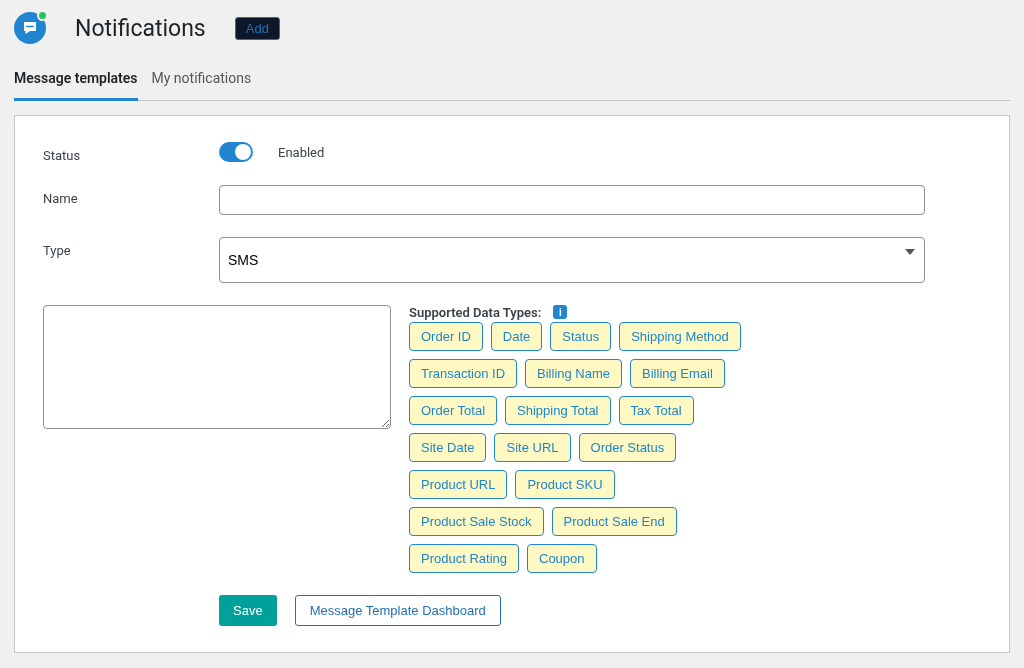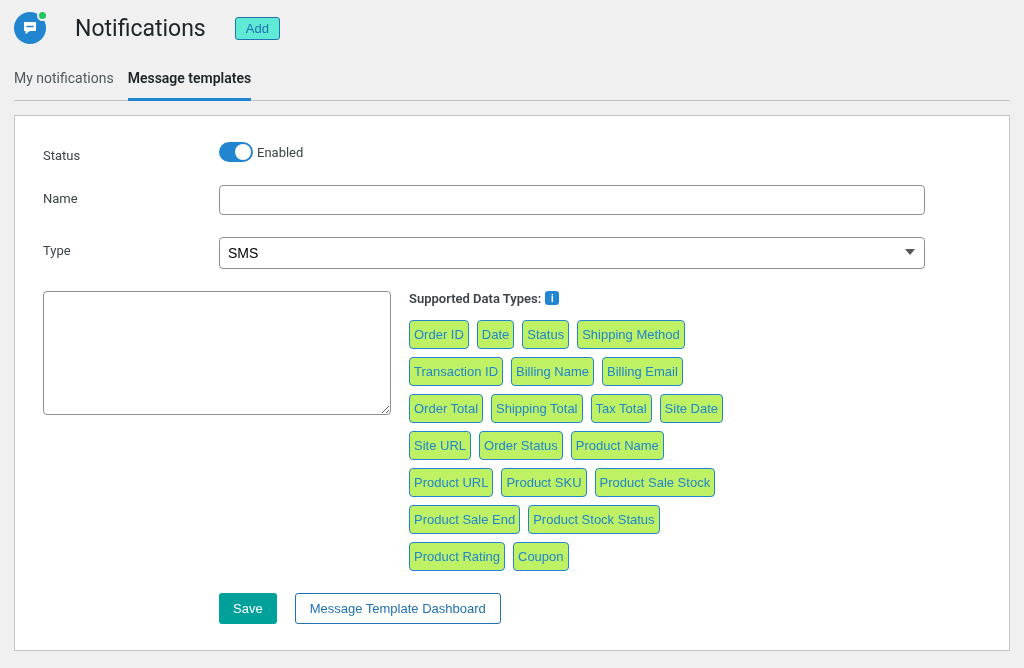--- a/index.html
+++ b/index.html
@@ -45,21 +45,21 @@
       height: 11px;
       background: #22c55e;
       border-radius: 50%;
       top: -2px;
       right: -2px;
       border: 2px solid #f0f0f1;
     }
     .add-btn {
       border: 1px solid #2271b1;
       color: #2271b1;
-      background: #5eead4;
+      background: #0f172a;
       padding: 3px 10px;
       font-size: 13px;
       border-radius: 3px;
       cursor: pointer;
     }
     .tabs {
       border-bottom: 1px solid #c3c4c7;
       display: flex;
       gap: 14px;
     }
@@ -87,21 +87,21 @@
       align-items: flex-start;
       margin-bottom: 22px;
     }
     .form-row > label {
       width: 176px;
       color: #3c434a;
       padding-top: 6px;
       font-size: 13px;
     }
     .field { flex: 1; }
-    .toggle-wrap { display: flex; align-items: center; gap: 4px; }
+    .toggle-wrap { display: flex; align-items: center; gap: 25px; }
     .toggle {
       width: 34px;
       height: 20px;
       background: #2185d0;
       border-radius: 10px;
       position: relative;
       cursor: pointer;
     }
     .toggle .knob {
       position: absolute;
@@ -121,21 +121,21 @@
       background: #fff;
       padding: 0 8px;
       font-size: 14px;
     }
     .select-wrap {
       position: relative;
       max-width: 706px;
     }
     select.sel {
       width: 100%;
-      height: 32px;
+      height: 46px;
       border: 1px solid #8c8f94;
       border-radius: 4px;
       padding: 0 24px 0 8px;
       font-size: 14px;
       appearance: none;
       background: #fff;
       cursor: pointer;
     }
     .select-wrap:after {
       content: "";
@@ -161,23 +161,23 @@
       border: 1px solid #8c8f94;
       border-radius: 4px;
       padding: 6px;
       font-family: inherit;
       font-size: 14px;
       resize: both;
     }
     .dtypes-title {
       font-weight: 600;
       font-size: 13px;
-      margin-bottom: 14px;
-      display: flex;
-      gap: 4px;
+      margin-bottom: 2px;
+      display: flex;
+      gap: 12px;
     }
     .info-badge {
       width: 14px;
       height: 14px;
       background: #2185d0;
       color: #fff;
       font-weight: 700;
       font-size: 10px;
       display: inline-flex;
       align-items: center;
@@ -186,22 +186,22 @@
     }
     .chips {
       display: flex;
       flex-wrap: wrap;
       gap: 8px;
       max-width: 340px;
     }
     .chip {
       border: 1px solid #2185d0;
       color: #2185d0;
-      background: #bef264;
-      padding: 6px 4px;
+      background: #fef9c3;
+      padding: 6px 11px;
       font-size: 13px;
       border-radius: 4px;
       cursor: pointer;
       white-space: nowrap;
     }
     .actions {
       display: flex;
       gap: 18px;
       margin-left: 176px;
       margin-top: 8px;
@@ -236,22 +236,22 @@
           <rect x="7" y="9" width="10" height="2" fill="#2185d0"></rect>
         </svg>
     </div>
     <div class="logo-dot"></div>
   </div>
   <h1>Notifications</h1>
   <button class="add-btn">Add</button>
 </div>
 
 <div class="tabs">
+  <div class="tab active">Message templates</div>
   <div class="tab">My notifications</div>
-  <div class="tab active">Message templates</div>
 </div>
 
 <div class="panel">
 
   <div class="form-row">
     <label>Status</label>
     <div class="field toggle-wrap">
       <div class="toggle">
           <div class="knob"></div>
         </div>
@@ -292,26 +292,24 @@
             <button class="chip">Shipping Method</button>
             <button class="chip">Transaction ID</button>
             <button class="chip">Billing Name</button>
             <button class="chip">Billing Email</button>
             <button class="chip">Order Total</button>
             <button class="chip">Shipping Total</button>
             <button class="chip">Tax Total</button>
             <button class="chip">Site Date</button>
             <button class="chip">Site URL</button>
             <button class="chip">Order Status</button>
-            <button class="chip">Product Name</button>
             <button class="chip">Product URL</button>
             <button class="chip">Product SKU</button>
             <button class="chip">Product Sale Stock</button>
             <button class="chip">Product Sale End</button>
-            <button class="chip">Product Stock Status</button>
             <button class="chip">Product Rating</button>
             <button class="chip">Coupon</button>
           </div>
       </div>
     </div>
   </div>
 
   <div class="actions">
     <button class="btn-primary">Save</button>
     <button class="btn-secondary">Message Template Dashboard</button>

